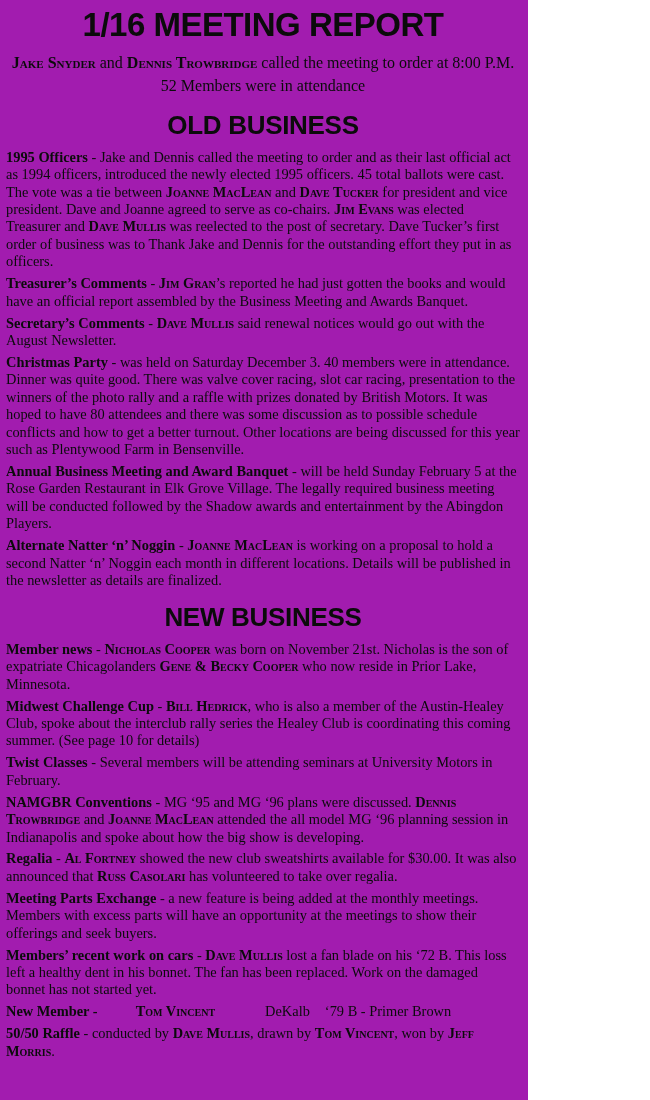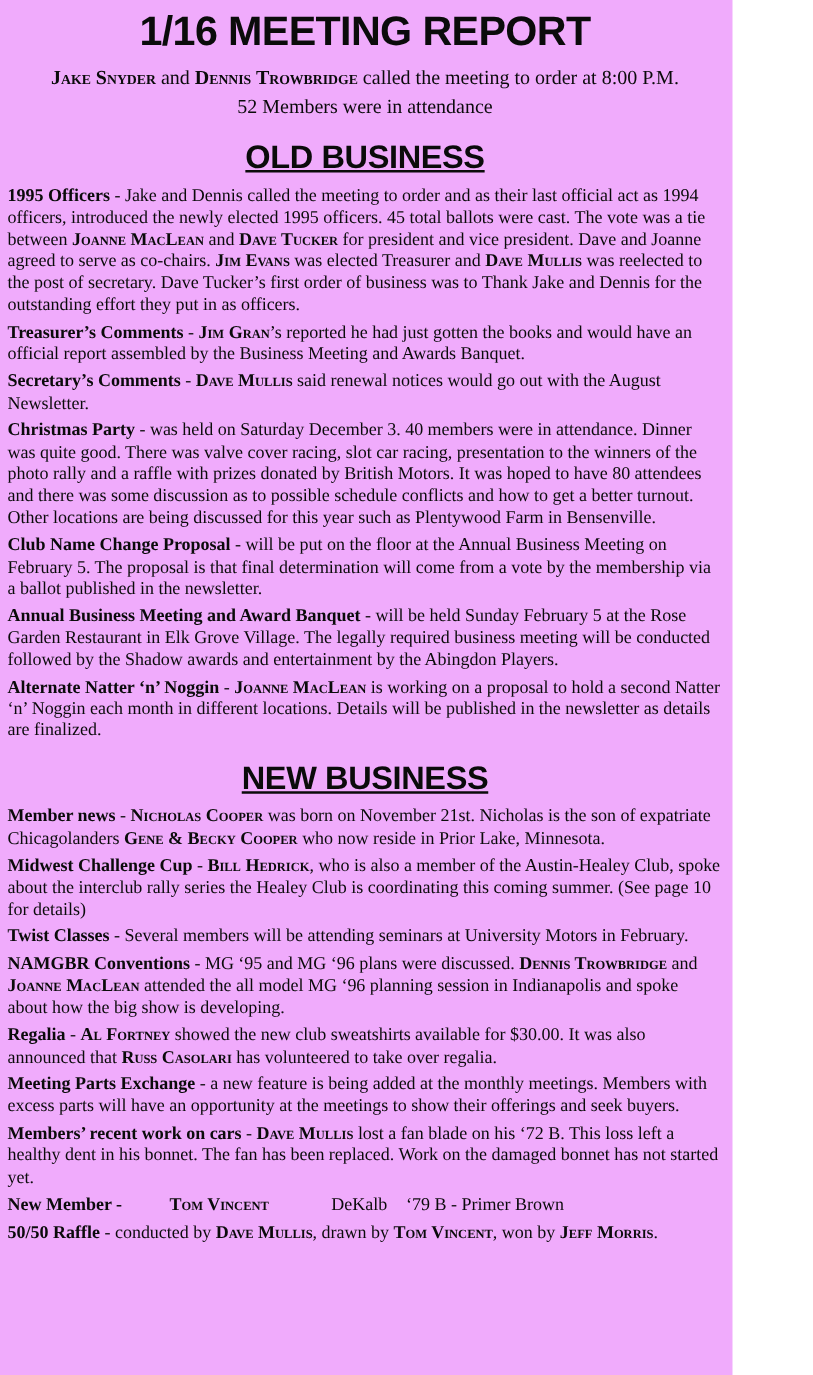--- a/index.html
+++ b/index.html
@@ -7,28 +7,28 @@
     padding: 0;
     background: #ffffff;
   }
   body {
     width: 650px;
     height: 1100px;
     overflow: hidden;
   }
   .page {
     box-sizing: border-box;
-    width: 586px;
+    width: 528px;
     height: 1100px;
     padding: 3px 8px 0 6px;
     font-family: "Liberation Serif", serif;
     font-size: 14.4px;
     line-height: 1.21;
     color: #0b0b0b;
-    background: #f0abfc;
+    background: #a21caf;
   }
   .doc-title {
     font-family: "Liberation Sans", sans-serif;
     font-weight: 700;
     font-size: 33px;
     letter-spacing: -0.5px;
     text-align: center;
     margin: 2px 0 6px 0;
   }
   .intro {
@@ -37,21 +37,20 @@
     line-height: 1.45;
     margin: 0;
   }
   .section-heading {
     font-family: "Liberation Sans", sans-serif;
     font-weight: 700;
     font-size: 26px;
     letter-spacing: -0.3px;
     text-align: center;
     margin: 13px 0 7px 0;
-    text-decoration: underline;
   }
   .para {
     margin: 0 0 4.5px 0;
   }
   .lead { font-weight: 700; }
   .name { font-weight: 700; font-variant: small-caps; }
   .txt  { font-weight: 400; }
   .gap  { display: inline-block; }
 </style>
 </head>
@@ -60,21 +59,20 @@
 <div class="page">
   <h1 class="doc-title">1/16 MEETING REPORT</h1>
   <p class="intro"><span class="name">Jake Snyder</span><span class="txt"> and </span><span class="name">Dennis Trowbridge</span><span class="txt"> called the meeting to order at 8:00 P.M.</span></p>
   <p class="intro">52 Members were in attendance</p>
   <div>
       <h2 class="section-heading">OLD BUSINESS</h2>
       <p class="para"><span class="lead">1995 Officers</span><span class="txt"> - Jake and Dennis called the meeting to order and as their last official act as 1994 officers, introduced the newly elected 1995 officers. 45 total ballots were cast. The vote was a tie between </span><span class="name">Joanne MacLean</span><span class="txt"> and </span><span class="name">Dave Tucker</span><span class="txt"> for president and vice president. Dave and Joanne agreed to serve as co-chairs. </span><span class="name">Jim Evans</span><span class="txt"> was elected Treasurer and </span><span class="name">Dave Mullis</span><span class="txt"> was reelected to the post of secretary. Dave Tucker’s first order of business was to Thank Jake and Dennis for the outstanding effort they put in as officers.</span></p>
       <p class="para"><span class="lead">Treasurer’s Comments</span><span class="txt"> - </span><span class="name">Jim Gran</span><span class="txt">’s reported he had just gotten the books and would have an official report assembled by the Business Meeting and Awards Banquet.</span></p>
       <p class="para"><span class="lead">Secretary’s Comments</span><span class="txt"> - </span><span class="name">Dave Mullis</span><span class="txt"> said renewal notices would go out with the August Newsletter.</span></p>
       <p class="para"><span class="lead">Christmas Party</span><span class="txt"> - was held on Saturday December 3. 40 members were in attendance. Dinner was quite good. There was valve cover racing, slot car racing, presentation to the winners of the photo rally and a raffle with prizes donated by British Motors. It was hoped to have 80 attendees and there was some discussion as to possible schedule conflicts and how to get a better turnout. Other locations are being discussed for this year such as Plentywood Farm in Bensenville.</span></p>
-      <p class="para"><span class="lead">Club Name Change Proposal</span><span class="txt"> - will be put on the floor at the Annual Business Meeting on February 5. The proposal is that final determination will come from a vote by the membership via a ballot published in the newsletter.</span></p>
       <p class="para"><span class="lead">Annual Business Meeting and Award Banquet</span><span class="txt"> - will be held Sunday February 5 at the Rose Garden Restaurant in Elk Grove Village. The legally required business meeting will be conducted followed by the Shadow awards and entertainment by the Abingdon Players.</span></p>
       <p class="para"><span class="lead">Alternate Natter ‘n’ Noggin</span><span class="txt"> - </span><span class="name">Joanne MacLean</span><span class="txt"> is working on a proposal to hold a second Natter ‘n’ Noggin each month in different locations. Details will be published in the newsletter as details are finalized.</span></p>
       <h2 class="section-heading">NEW BUSINESS</h2>
       <p class="para"><span class="lead">Member news</span><span class="txt"> - </span><span class="name">Nicholas Cooper</span><span class="txt"> was born on November 21st. Nicholas is the son of expatriate Chicagolanders </span><span class="name">Gene &amp; Becky Cooper</span><span class="txt"> who now reside in Prior Lake, Minnesota.</span></p>
       <p class="para"><span class="lead">Midwest Challenge Cup</span><span class="txt"> - </span><span class="name">Bill Hedrick</span><span class="txt">, who is also a member of the Austin-Healey Club, spoke about the interclub rally series the Healey Club is coordinating this coming summer. (See page 10 for details)</span></p>
       <p class="para"><span class="lead">Twist Classes</span><span class="txt"> - Several members will be attending seminars at University Motors in February.</span></p>
       <p class="para"><span class="lead">NAMGBR Conventions</span><span class="txt"> - MG ‘95 and MG ‘96 plans were discussed. </span><span class="name">Dennis Trowbridge</span><span class="txt"> and </span><span class="name">Joanne MacLean</span><span class="txt"> attended the all model MG ‘96 planning session in Indianapolis and spoke about how the big show is developing.</span></p>
       <p class="para"><span class="lead">Regalia</span><span class="txt"> - </span><span class="name">Al Fortney</span><span class="txt"> showed the new club sweatshirts available for $30.00. It was also announced that </span><span class="name">Russ Casolari</span><span class="txt"> has volunteered to take over regalia.</span></p>
       <p class="para"><span class="lead">Meeting Parts Exchange</span><span class="txt"> - a new feature is being added at the monthly meetings. Members with excess parts will have an opportunity at the meetings to show their offerings and seek buyers.</span></p>
       <p class="para"><span class="lead">Members’ recent work on cars</span><span class="txt"> - </span><span class="name">Dave Mullis</span><span class="txt"> lost a fan blade on his ‘72 B. This loss left a healthy dent in his bonnet. The fan has been replaced. Work on the damaged bonnet has not started yet.</span></p>

